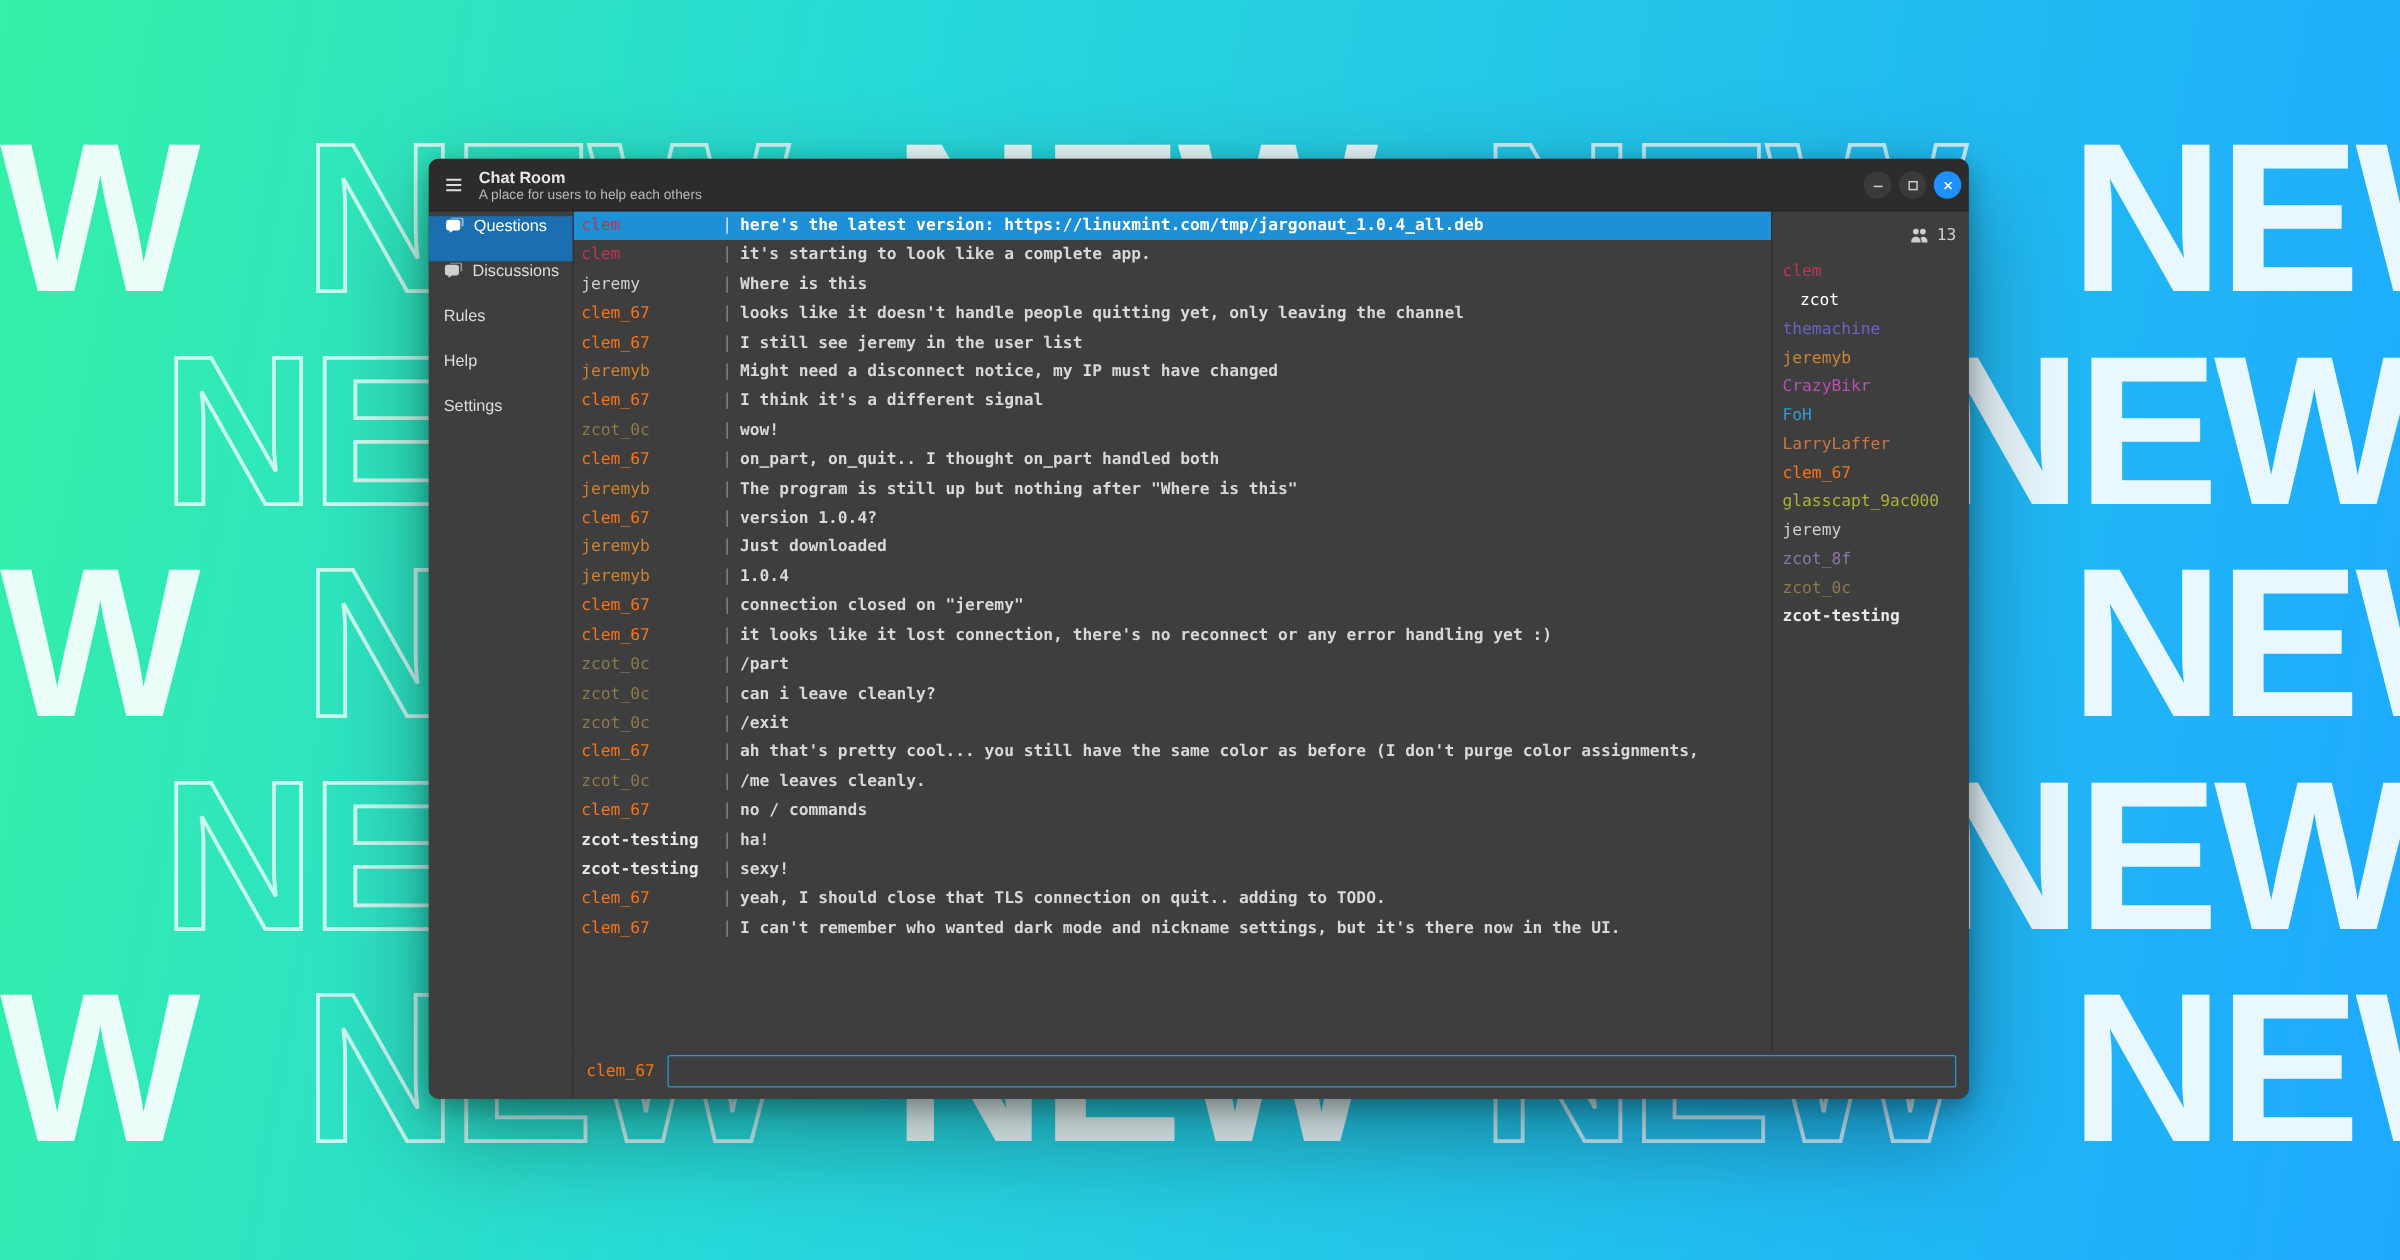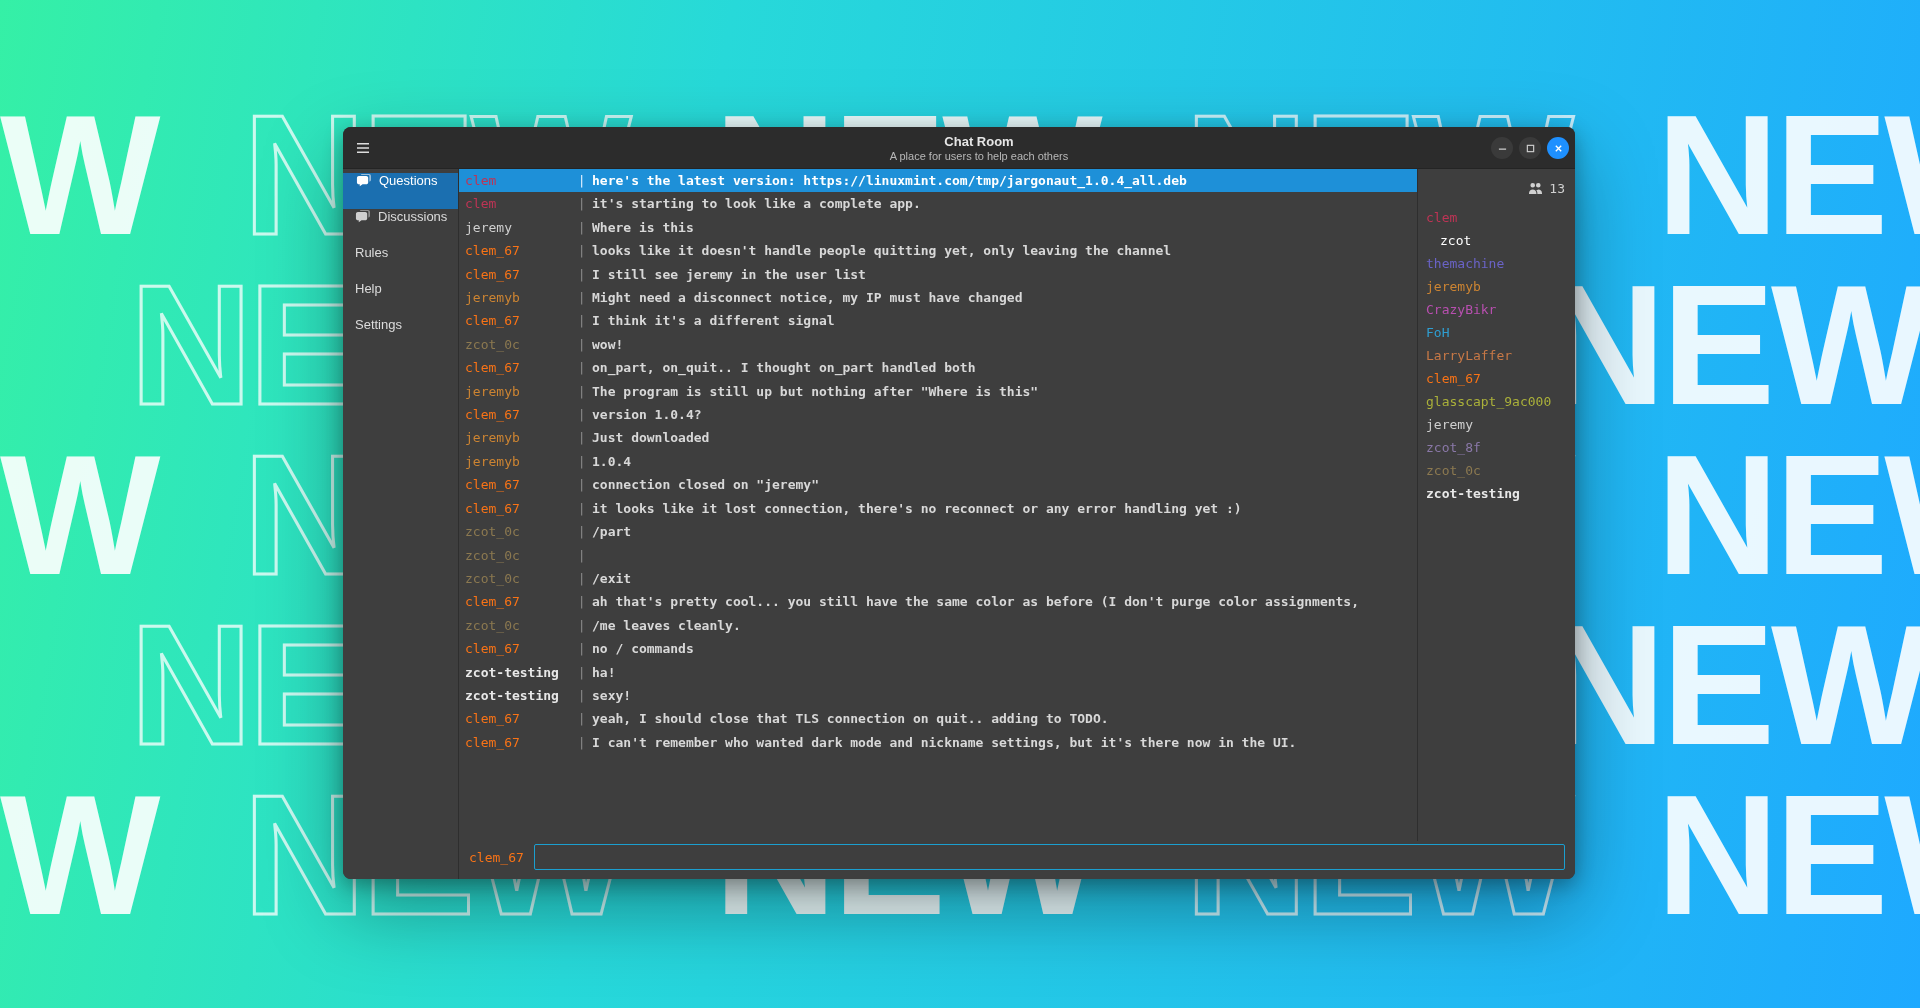--- a/index.html
+++ b/index.html
@@ -40,21 +40,21 @@
   .titlebar {
     height: 42px; background: #2c2c2c;
     display: flex; align-items: center; position: relative;
     border-bottom: 1px solid #242424;
   }
   .hamburger {
     width: 40px; display:flex; align-items:center; justify-content:center;
     cursor: pointer; color: #ddd;
   }
   .hamburger svg { width: 16px; height: 16px; }
-  .title-center { flex: 1; text-align: center; color: #e6e6e6; }
+  .title-center { flex: 1; color: #e6e6e6; }
   .title-center .t1 { font-size: 13px; font-weight: 600; }
   .title-center .t2 { font-size: 11px; color: #b8b8b8; margin-top: 1px; }
   .win-controls { position:absolute; right:6px; top:0; height:42px; display:flex; align-items:center; gap:6px; }
   .wc-btn { width:22px; height:22px; border-radius:50%; display:flex;align-items:center;justify-content:center; background:#3a3a3a; color:#ccc; cursor:pointer; }
   .wc-btn.close { background:#1e90ff; color:#fff; }
   .wc-btn svg { width:9px; height:9px; }
   
   .body { flex:1; display:flex; min-height:0; }
   .sidebar {
     width: 116px; background:#3e3e3e; border-right:1px solid #2e2e2e;
@@ -204,21 +204,21 @@
             <div class="msg"><span class="nick c-clem67">clem_67</span><span class="sep"> | </span><span class="text">I think it's a different signal</span></div>
             <div class="msg"><span class="nick c-zcot0c">zcot_0c</span><span class="sep"> | </span><span class="text">wow!</span></div>
             <div class="msg"><span class="nick c-clem67">clem_67</span><span class="sep"> | </span><span class="text">on_part, on_quit.. I thought on_part handled both</span></div>
             <div class="msg"><span class="nick c-jeremyb">jeremyb</span><span class="sep"> | </span><span class="text">The program is still up but nothing after "Where is this"</span></div>
             <div class="msg"><span class="nick c-clem67">clem_67</span><span class="sep"> | </span><span class="text">version 1.0.4?</span></div>
             <div class="msg"><span class="nick c-jeremyb">jeremyb</span><span class="sep"> | </span><span class="text">Just downloaded</span></div>
             <div class="msg"><span class="nick c-jeremyb">jeremyb</span><span class="sep"> | </span><span class="text">1.0.4</span></div>
             <div class="msg"><span class="nick c-clem67">clem_67</span><span class="sep"> | </span><span class="text">connection closed on "jeremy"</span></div>
             <div class="msg"><span class="nick c-clem67">clem_67</span><span class="sep"> | </span><span class="text">it looks like it lost connection, there's no reconnect or any error handling yet :)</span></div>
             <div class="msg"><span class="nick c-zcot0c">zcot_0c</span><span class="sep"> | </span><span class="text">/part</span></div>
-            <div class="msg"><span class="nick c-zcot0c">zcot_0c</span><span class="sep"> | </span></div>
+            <div class="msg"><span class="nick c-zcot0c">zcot_0c</span><span class="sep"> | </span><span class="text">can i leave cleanly?</span></div>
             <div class="msg"><span class="nick c-zcot0c">zcot_0c</span><span class="sep"> | </span><span class="text">/exit</span></div>
             <div class="msg"><span class="nick c-clem67">clem_67</span><span class="sep"> | </span><span class="text">ah that's pretty cool... you still have the same color as before (I don't purge color assignments,</span></div>
             <div class="msg"><span class="nick c-zcot0c">zcot_0c</span><span class="sep"> | </span><span class="text">/me leaves cleanly.</span></div>
             <div class="msg"><span class="nick c-clem67">clem_67</span><span class="sep"> | </span><span class="text">no / commands</span></div>
             <div class="msg"><span class="nick c-zcottest">zcot-testing</span><span class="sep"> | </span><span class="text">ha!</span></div>
             <div class="msg"><span class="nick c-zcottest">zcot-testing</span><span class="sep"> | </span><span class="text">sexy!</span></div>
             <div class="msg"><span class="nick c-clem67">clem_67</span><span class="sep"> | </span><span class="text">yeah, I should close that TLS connection on quit.. adding to TODO.</span></div>
             <div class="msg"><span class="nick c-clem67">clem_67</span><span class="sep"> | </span><span class="text">I can't remember who wanted dark mode and nickname settings, but it's there now in the UI.</span></div>
           </div>
         <div class="userlist">

